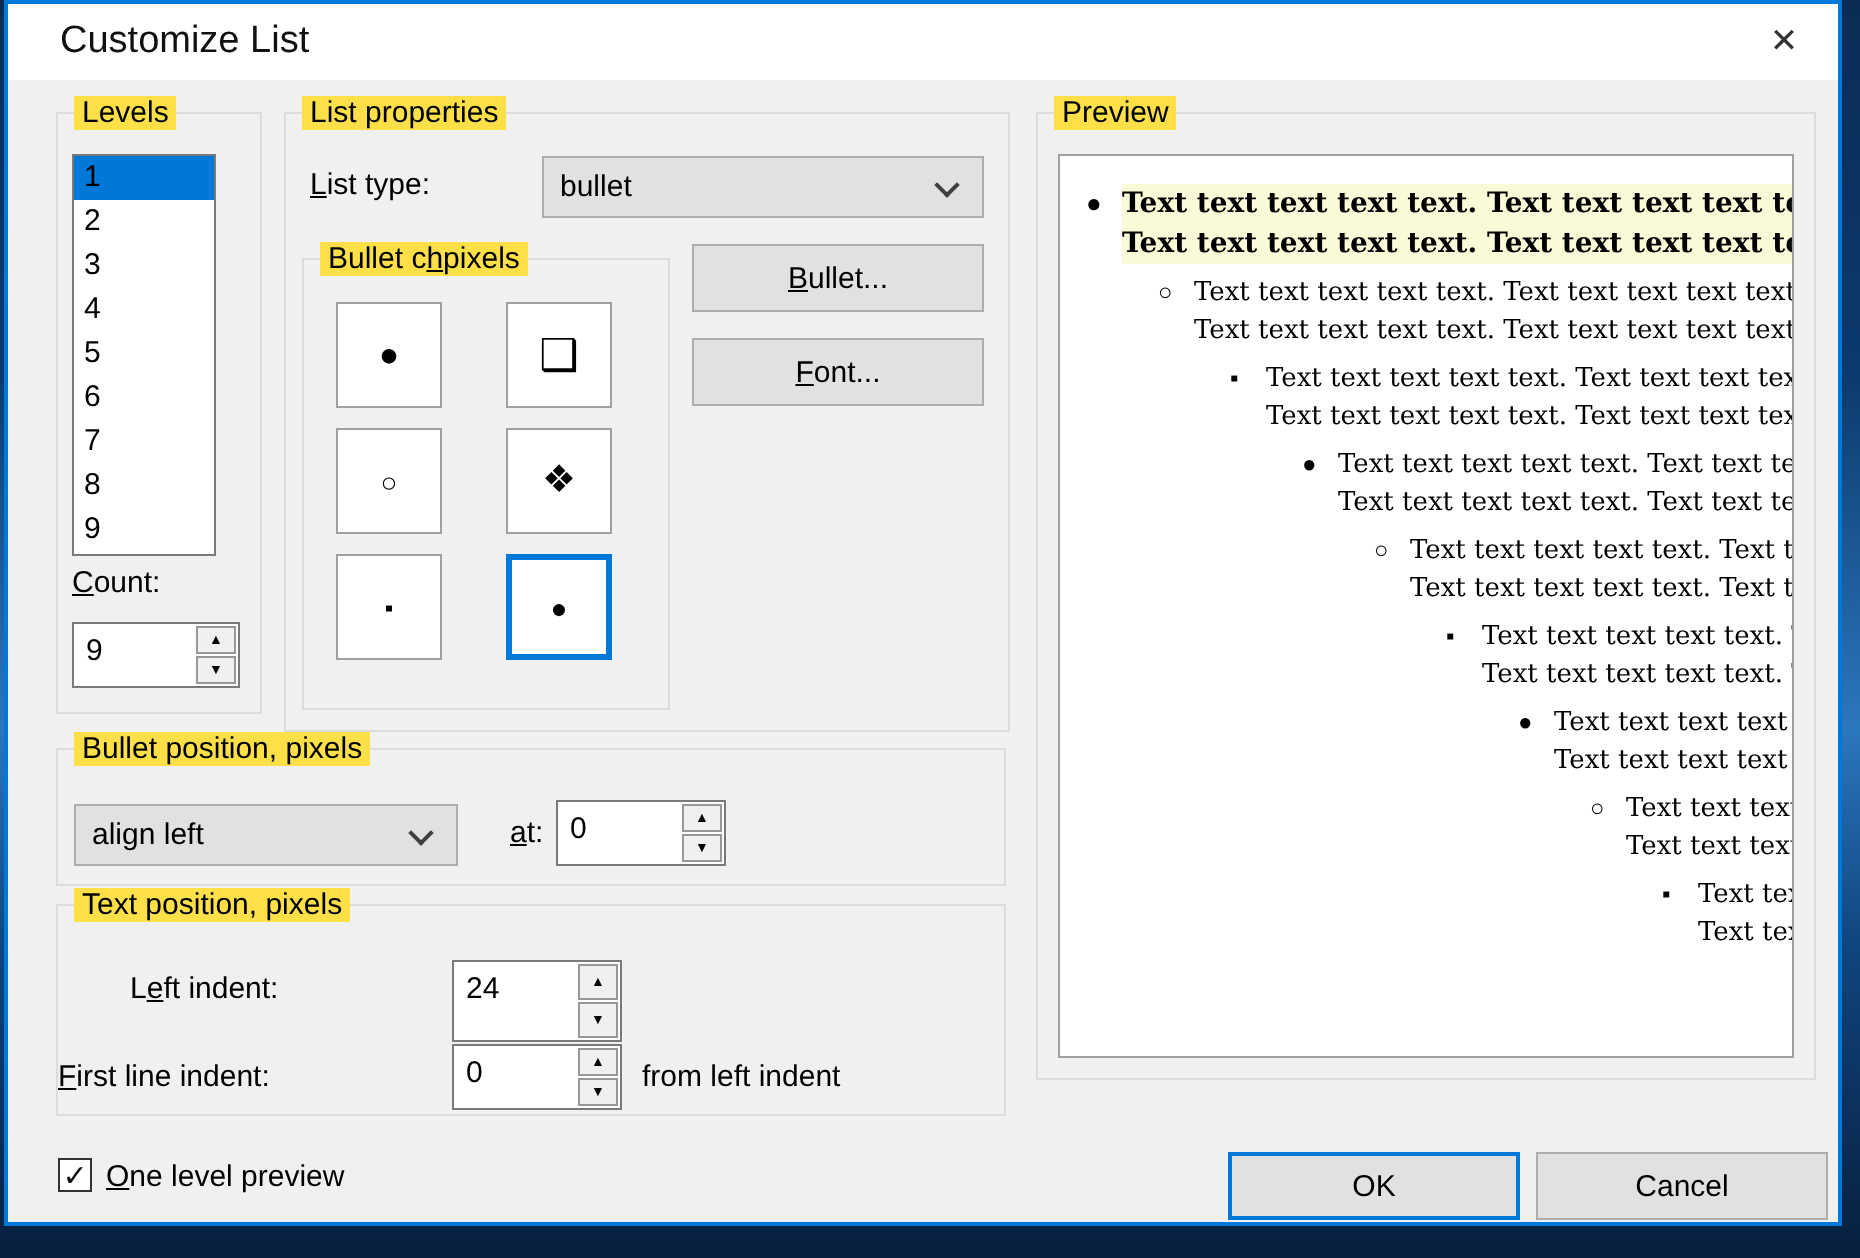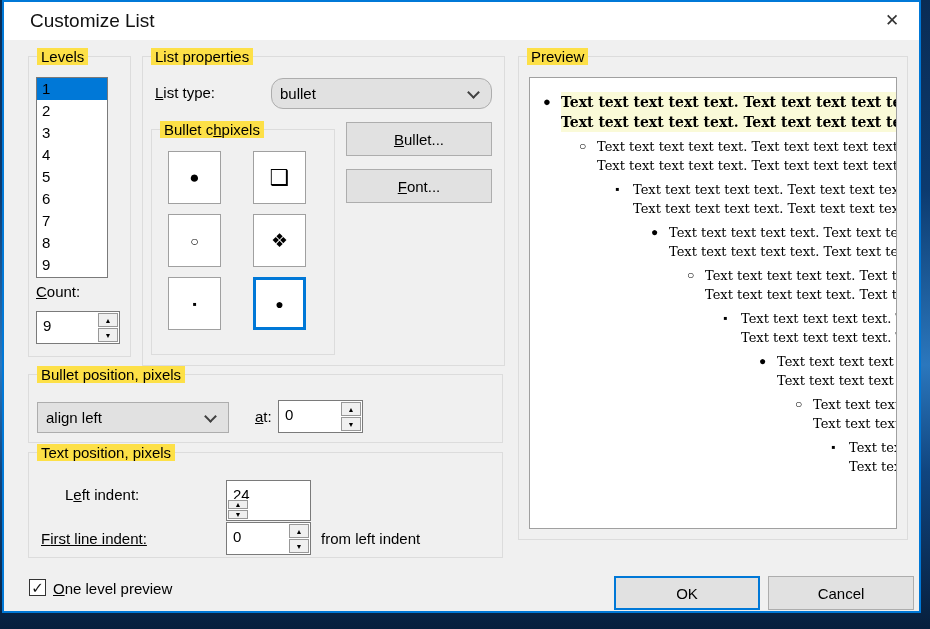--- a/index.html
+++ b/index.html
@@ -106,21 +106,21 @@
             <span>▼</span>
           </div>
       </div>
     </div>
   </div>
 
   <div class="group" style="left:138px;top:54px;width:363px;height:310px;">
     <span class="glabel">List properties</span>
 
     <span class="lbl" style="left:12px;top:27px;"><span></span><u>L</u><span>ist type:</span></span>
-    <div class="combo" style="left:128px;top:21px;width:221px;height:31px;border-radius:12px;">
+    <div class="combo" style="left:128px;top:21px;width:221px;height:31px;">
       <span class="cval">bullet</span>
       <span class="chev"></span>
     </div>
 
     <div class="group" style="left:8px;top:72px;width:184px;height:226px;">
       <span class="glabel"><span>Bullet c</span><u>h</u><span>pixels</span></span>
 
       <div class="bopt g17" style="left:16px;top:21px;">
           <span>●</span>
         </div>
@@ -165,32 +165,32 @@
         <div class="sbtn">
             <span>▼</span>
           </div>
       </div>
     </div>
   </div>
 
   <div class="group" style="left:24px;top:450px;width:475px;height:106px;">
     <span class="glabel">Text position, pixels</span>
     <span class="lbl" style="left:12px;top:33px;margin-left:24px;"><span>L</span><u>e</u><span>ft indent:</span></span>
-    <div class="spin" style="left:197px;top:27px;width:85px;height:41px;flex-direction:column;">
+    <div class="spin" style="left:197px;top:27px;width:85px;height:41px;">
       <div class="val">24</div>
       <div class="sbtns">
         <div class="sbtn">
             <span>▲</span>
           </div>
         <div class="sbtn">
             <span>▼</span>
           </div>
       </div>
     </div>
-    <span class="lbl" style="left:12px;top:77px;text-decoration:underline;"><u>F</u><span>irst line indent:</span></span>
+    <span class="lbl" style="left:0;top:77px;"><u>F</u><span>irst line indent:</span></span>
     <div class="spin" style="left:197px;top:69px;width:85px;height:33px;">
       <div class="val">0</div>
       <div class="sbtns">
         <div class="sbtn">
             <span>▲</span>
           </div>
         <div class="sbtn">
             <span>▼</span>
           </div>
       </div>

